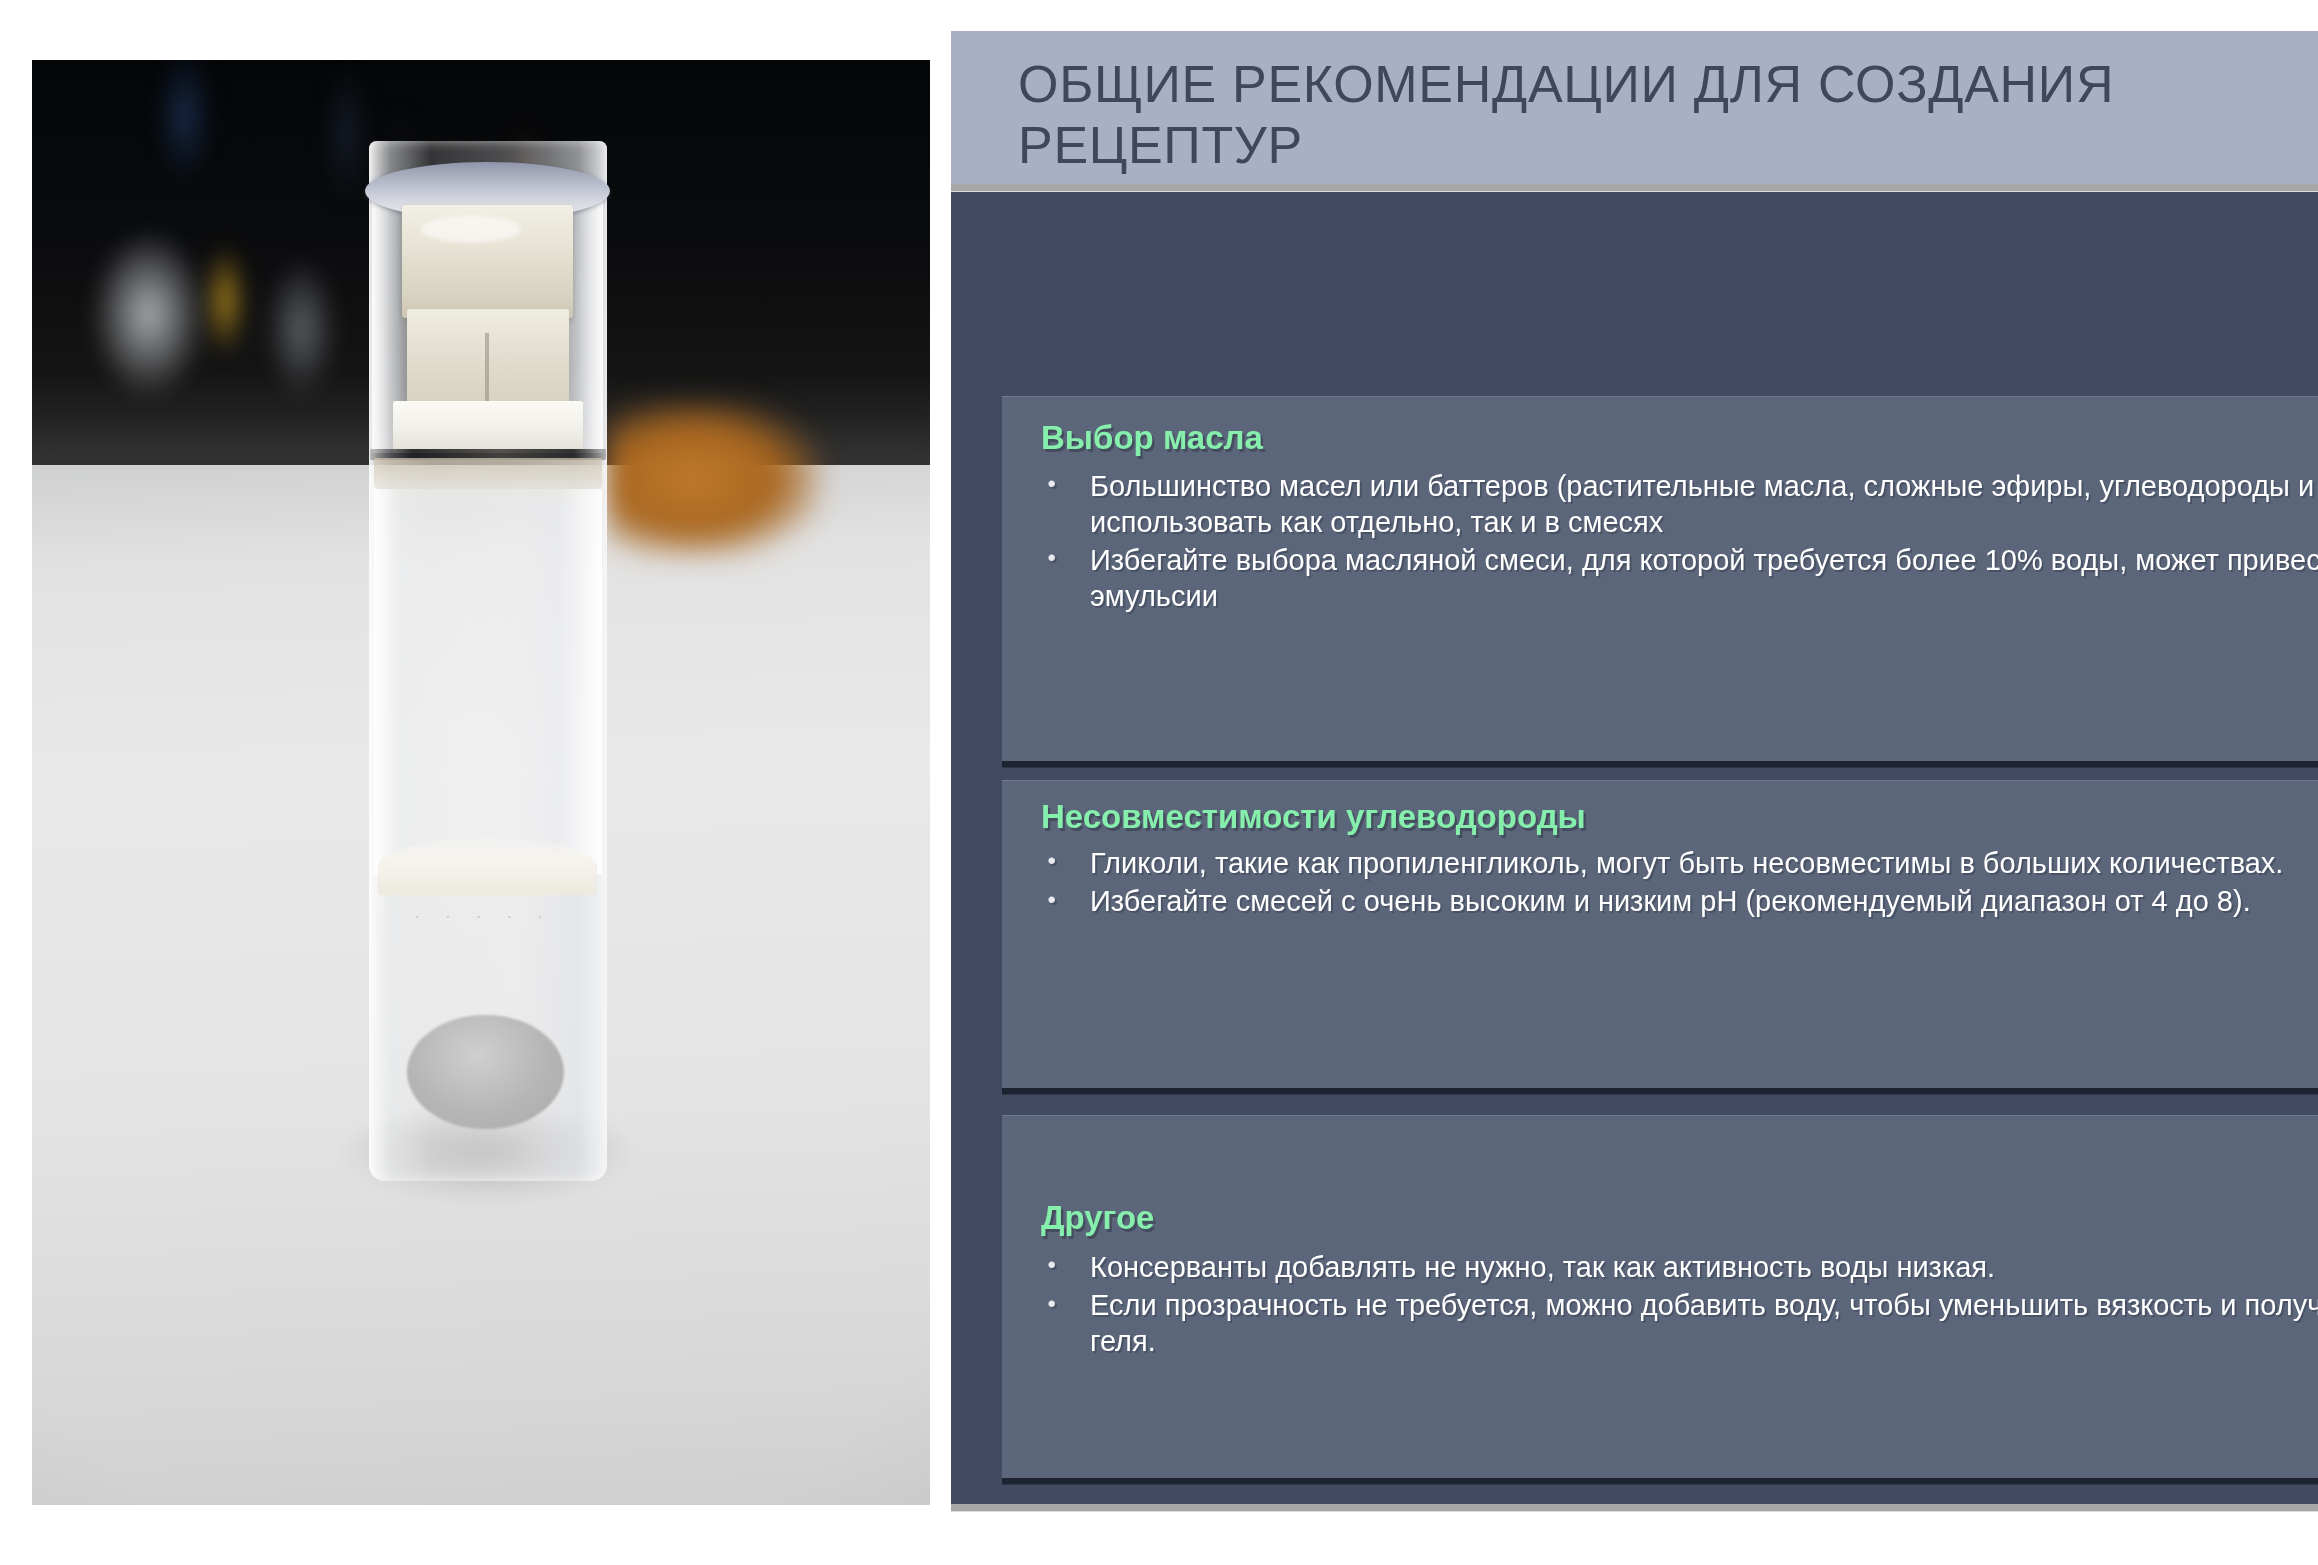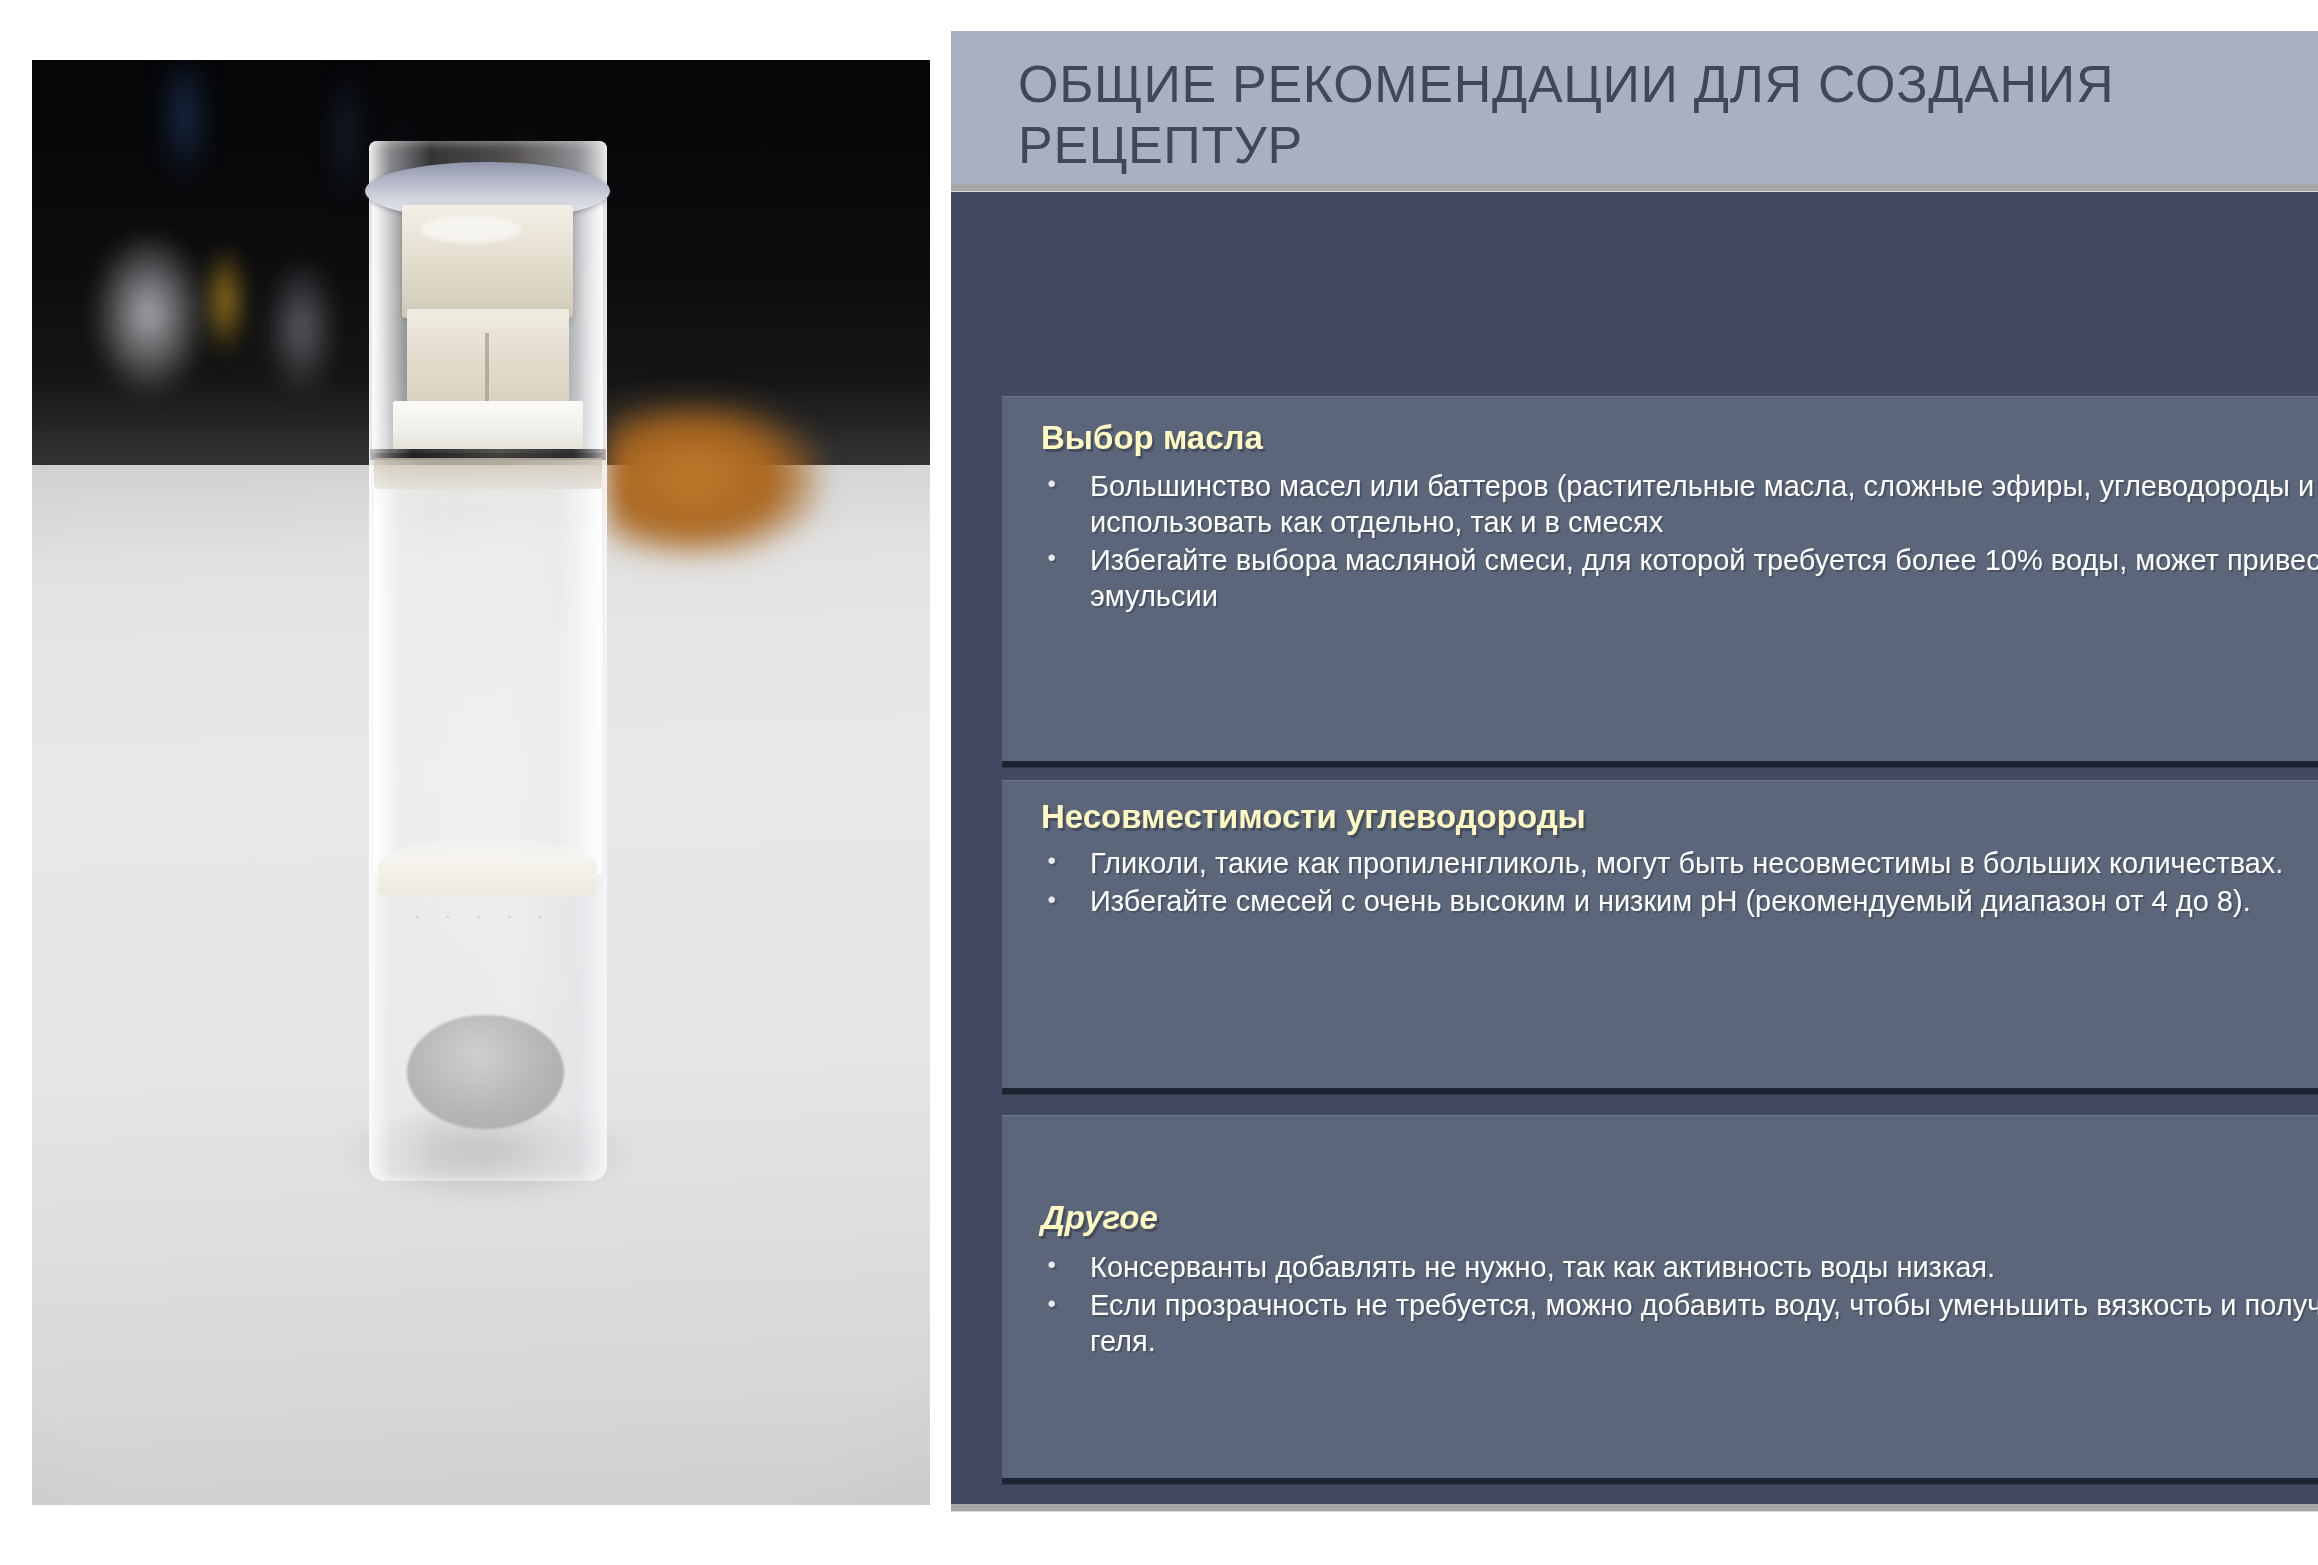--- a/index.html
+++ b/index.html
@@ -156,25 +156,25 @@
     border-top:1.9px solid #6f7a8d;
     border-left:1.4px solid #68real;
     box-shadow:0 6.5px 0 0 rgba(24,28,40,.85), 1.9px 0 0 0 rgba(24,28,40,.25);
   }
   .ibox1{top:204px;height:364px;}
   .ibox2{top:588px;height:307px;}
   .ibox3{top:923px;height:362px;}
 
   .bhead{
     position:absolute;left:39px;
-    color:#fef9c3;font-size:33px;font-weight:700;
+    color:#86efac;font-size:33px;font-weight:700;
     text-shadow:2.3px 2.8px 0 rgba(40,46,60,.45);
     white-space:nowrap;
   }
-  .bhead1{top:22px;} .bhead2{top:16.7px;} .bhead3{top:83px;font-style:italic;}
+  .bhead1{top:22px;} .bhead2{top:16.7px;} .bhead3{top:83px;}
 
   ul.blist{
     position:absolute;left:28px;right:28px;margin:0;padding:0;list-style:none;
   }
   ul.b1{top:72px;} ul.b2{top:65px;} ul.b3{top:134px;}
   ul.blist li{
     position:relative;padding-left:60px;margin:0 0 2.8px 0;
     color:#ffffff;font-size:29px;line-height:1.23;
     text-shadow:1.9px 2.3px 0 rgba(40,46,60,.35);
   }

